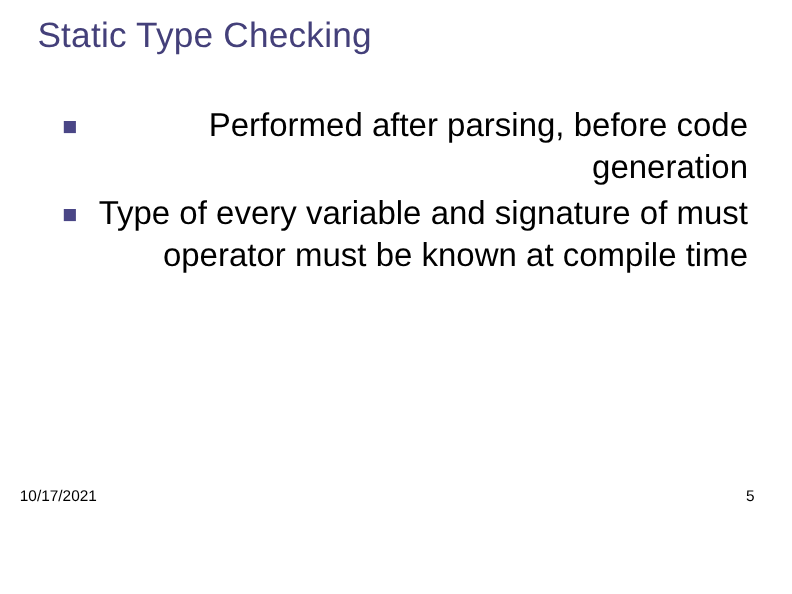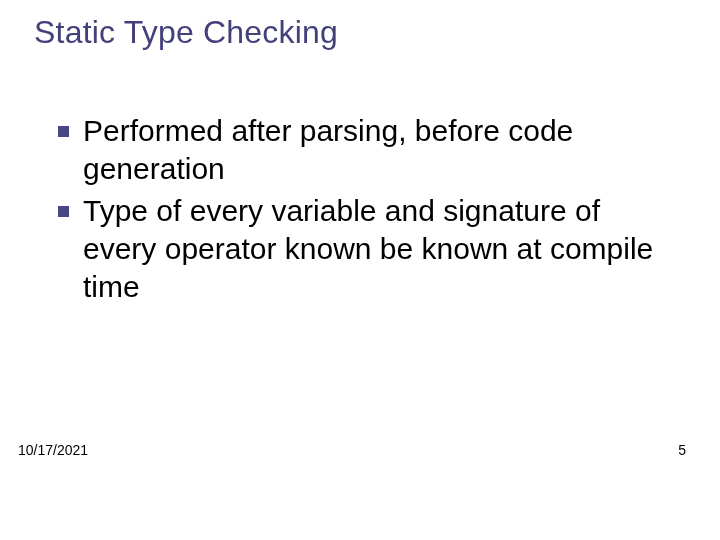--- a/index.html
+++ b/index.html
@@ -10,35 +10,35 @@
     background: #ffffff;
     font-family: Arial, Helvetica, sans-serif;
     overflow: hidden;
     position: relative;
   }
   .slide {
     width: 720px;
     height: 476px;
     position: relative;
     box-sizing: border-box;
+    text-align: right;
   }
   .title {
     position: absolute;
     top: 14px;
     left: 34px;
     font-size: 32px;
     color: #44407a;
     letter-spacing: 0.2px;
   }
   .body {
     position: absolute;
     top: 96px;
     left: 58px;
     right: 40px;
-    margin-top: 16px;
   }
   .item {
     display: flex;
     align-items: flex-start;
     margin-bottom: 4px;
   }
   .bullet {
     width: 11px;
     height: 11px;
     background: #4a4686;
@@ -72,19 +72,19 @@
 <div class="slide">
   <div class="title">Static Type Checking</div>
 
   <div class="body">
     <div class="item">
       <div class="bullet"></div>
       <div class="item-text">Performed after parsing, before code generation</div>
     </div>
     <div class="item">
       <div class="bullet"></div>
-      <div class="item-text">Type of every variable and signature of every operator known be known at compile time</div>
+      <div class="item-text">Type of every variable and signature of must operator must be known at compile time</div>
     </div>
   </div>
 
   <div class="footer-date">10/17/2021</div>
   <div class="footer-page">5</div>
 </div>
 
 </body></html>

